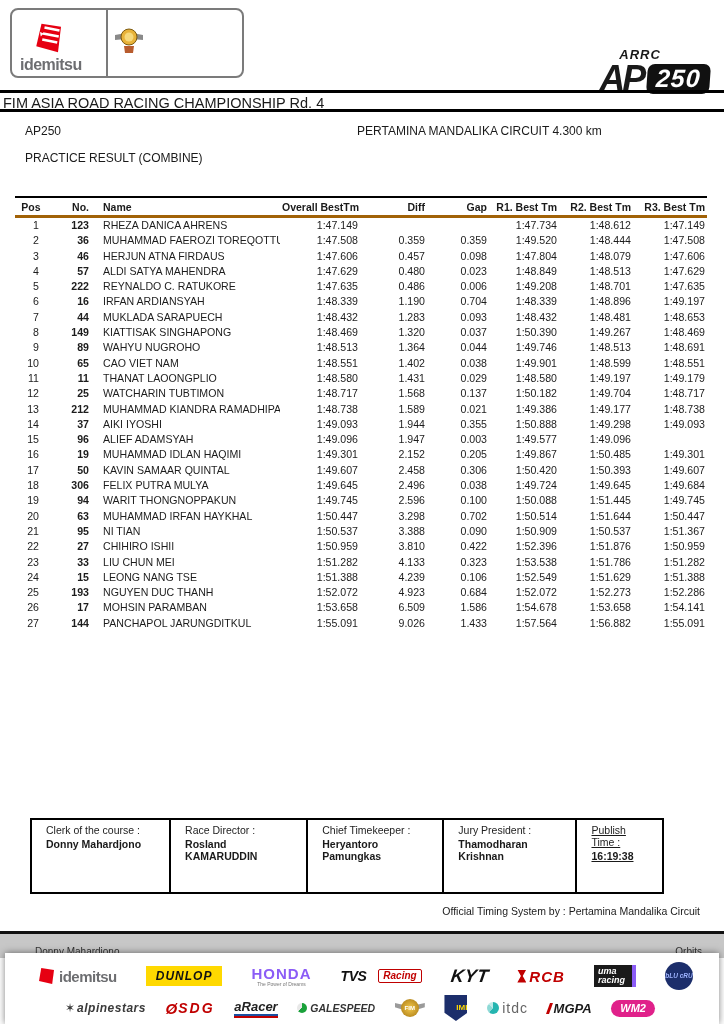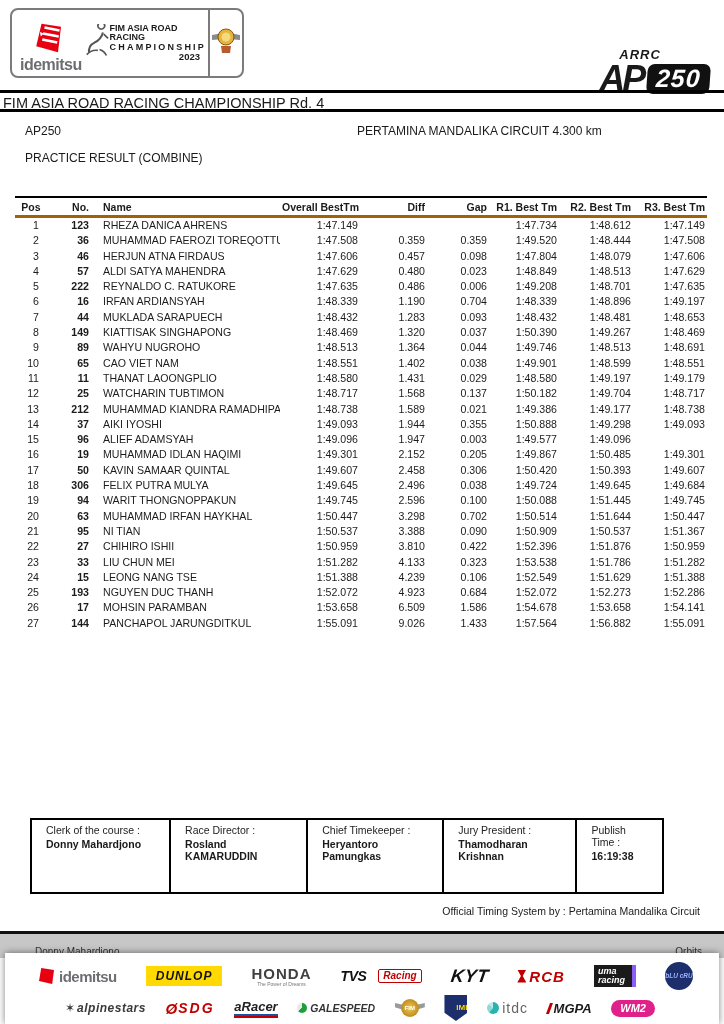--- a/index.html
+++ b/index.html
@@ -54,21 +54,21 @@
   th.h-no,th.h-num{text-align:right;}
   th.h-name{text-align:left;padding-left:12px;}
 
   
   .officials{position:absolute;left:30px;top:818px;width:634px;height:76px;
              border:2px solid #000;display:flex;box-sizing:border-box;background:#fff;}
   .off-cell{border-right:2px solid #000;box-sizing:border-box;padding:4px 14px;}
   .off-cell:last-child{border-right:none;}
   .off-label{font-size:10.5px;color:#222;}
   .off-name{font-size:10.5px;font-weight:bold;margin-top:2px;}
-  .ow0{width:140px;}.ow1{width:138px;}.ow2{width:134px;}.ow3{width:137px;}.ow4{width:85px;}
+  .ow0{width:140px;}.ow1{width:138px;}.ow2{width:134px;}.ow3{width:137px;}.ow4{width:85px;text-decoration:underline;}
 
   .timing-sys{position:absolute;right:24px;top:905px;font-size:10.5px;}
 
   
   .gray-strip{position:absolute;left:0;top:931px;width:724px;height:27px;
               background:#c7c7c7;border-top:3px solid #111;box-sizing:border-box;}
   .gs-left{position:absolute;left:35px;bottom:1px;font-size:10px;color:#333;}
   .gs-right{position:absolute;right:22px;bottom:1px;font-size:10px;color:#333;}
 
   
@@ -79,21 +79,21 @@
   .row2{margin:2px 64px 0 60px;}
   .lg{display:inline-flex;align-items:center;line-height:1;white-space:nowrap;}
   .lg .lbl{font-weight:bold;}
   
   .idemitsu .lbl{color:#6d6e71;font-size:15px;letter-spacing:-0.5px;}
   .idemitsu::before{content:"";width:15px;height:16px;margin-right:5px;background:#e60012;
       clip-path:polygon(15% 0,100% 12%,88% 100%,0 82%);}
   .dunlop{background:#ffd900;padding:4px 10px;}
   .dunlop .lbl{color:#111;font-style:italic;font-size:12px;letter-spacing:1px;}
   .honda{flex-direction:column;align-items:center;}
-  .honda .lbl{color:#404040;font-size:15px;letter-spacing:1px;}
+  .honda .lbl{color:#8b5cf6;font-size:15px;letter-spacing:1px;}
   .honda small{color:#777;font-size:5px;margin-top:1px;}
   .tvs .lbl{color:#111;font-size:14px;font-style:italic;letter-spacing:-0.5px;}
   .tvs .accent{color:#c00000;font-size:10px;font-weight:900;font-style:italic;margin-left:12px;
       border:1px solid #c00000;border-radius:2px;padding:1px 4px;}
   .kyt .lbl{color:#111;font-size:18px;font-style:italic;letter-spacing:0.5px;transform:skewX(-8deg);}
   .rcb::before{content:"";width:9px;height:13px;margin-right:3px;background:#c00000;
       clip-path:polygon(0 0,100% 0,60% 50%,100% 100%,0 100%,40% 50%);}
   .rcb .lbl{color:#c00000;font-size:15px;font-style:italic;letter-spacing:1px;}
   .uma{background:#1a1a1a;border-right:4px solid #8b5cf6;padding:2px 4px;}
   .uma .lbl{color:#fff;font-size:9px;font-style:italic;width:30px;white-space:normal;text-align:left;}
@@ -135,35 +135,20 @@
     <div class="idem-cell">
       <span class="idem-mark">
         <svg width="30" height="30" viewBox="0 0 40 40">
           <path d="M10 1 L36 5 L32 39 L3 31 Z" fill="#e60012"></path>
           <path d="M14 6 L34 10 M12 14 L33 18 M11 22 L31 26" stroke="#fff" stroke-width="3.4"></path>
           <path d="M8 12 L13 14 L9 18 Z" fill="#fff"></path>
         </svg>
       </span>
       <span class="idem-word">idemitsu</span>
     </div>
-    <div class="series-cell">
-      <span class="rider-ico">
-        <svg width="26" height="34" viewBox="0 0 30 40">
-          <path d="M20 6 a4 4 0 1 1 0.1 0" fill="none" stroke="#555" stroke-width="2"></path>
-          <path d="M6 34 Q4 26 12 22 Q20 18 22 10" fill="none" stroke="#555" stroke-width="2.4"></path>
-          <path d="M3 36 Q8 30 16 31 M18 30 Q24 32 26 37" fill="none" stroke="#555" stroke-width="2"></path>
-          <path d="M23 12 L28 17" stroke="#555" stroke-width="2"></path>
-        </svg>
-      </span>
-      <span class="series-text">
-        <div class="st1">FIM ASIA ROAD RACING</div>
-        <div class="st2">CHAMPIONSHIP</div>
-        <div class="st3">2023</div>
-      </span>
-    </div>
     <div class="badge-cell">
       <svg width="32" height="40" viewBox="0 0 32 40">
         <path d="M2 12 L13 10 L13 16 L2 17 Z" fill="#8a8a8a"></path>
         <path d="M30 12 L19 10 L19 16 L30 17 Z" fill="#8a8a8a"></path>
         <circle cx="16" cy="14" r="8" fill="#e8b33a" stroke="#7c5a10" stroke-width="1"></circle>
         <circle cx="16" cy="14" r="4.5" fill="#f6d97c"></circle>
         <path d="M11 23 L21 23 L20 30 L12 30 Z" fill="#b85c2e"></path>
       </svg>
     </div>
   </div>

